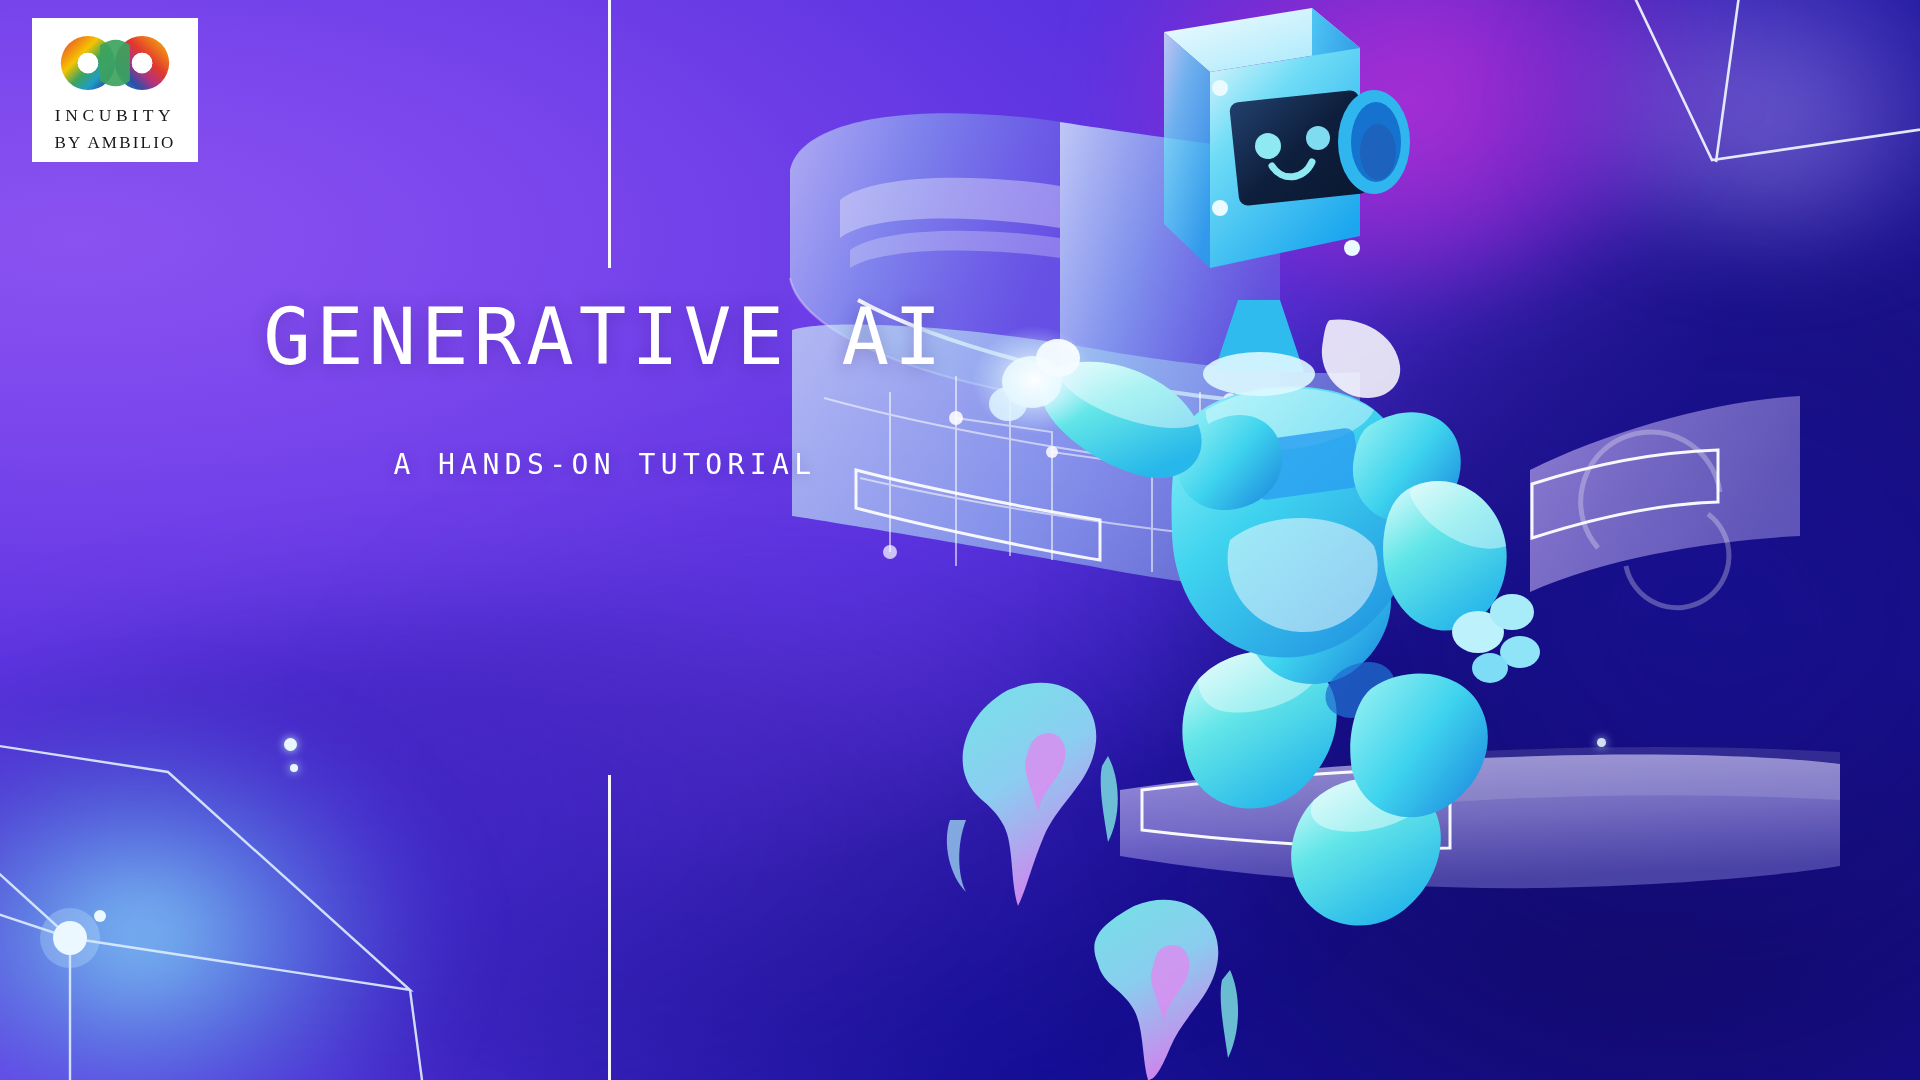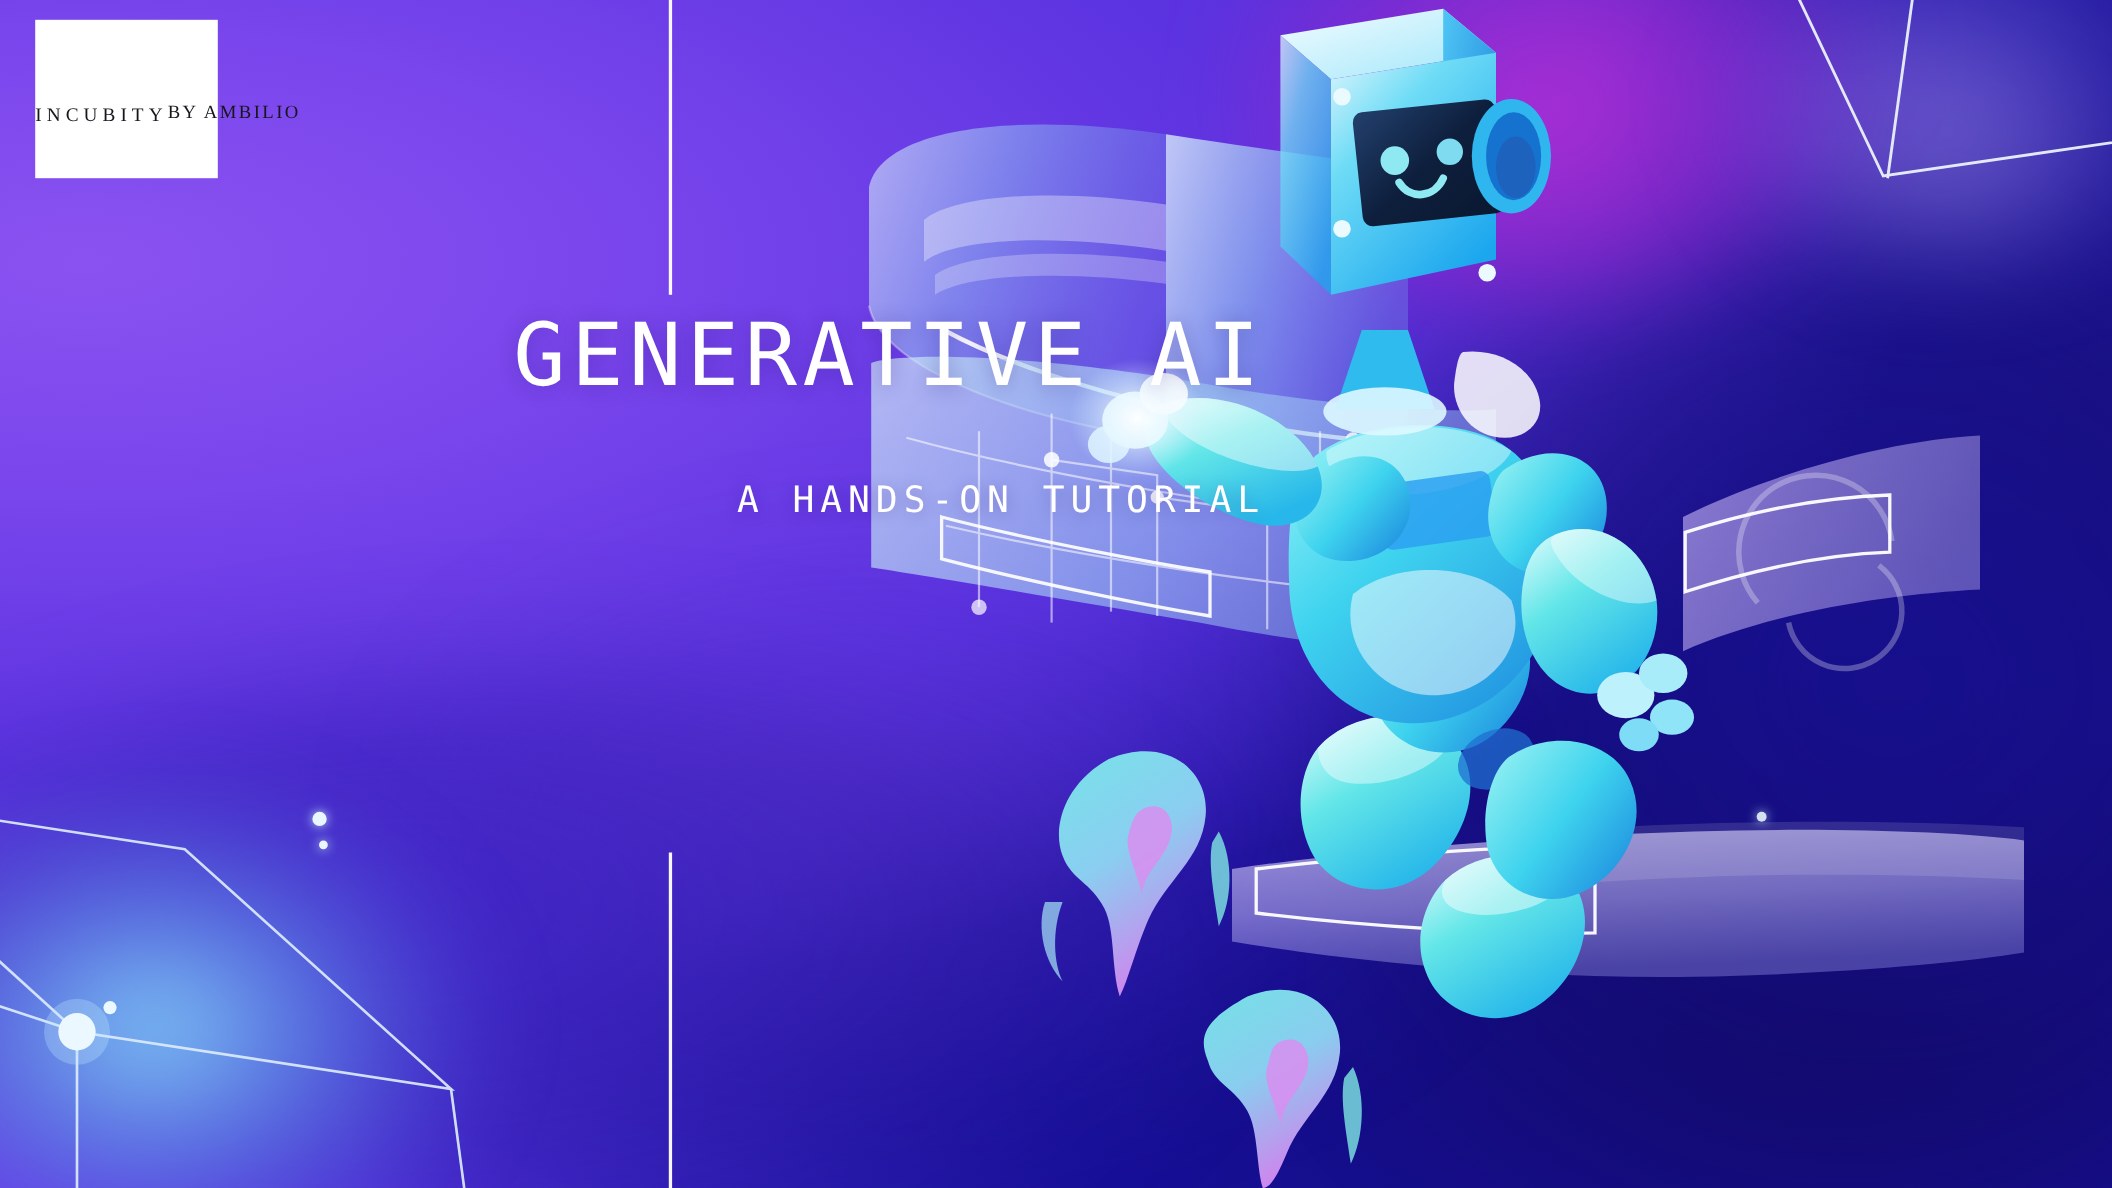--- a/index.html
+++ b/index.html
@@ -39,41 +39,41 @@
   .wire{position:absolute;pointer-events:none;overflow:visible;}
   .wire-tr{left:1480px;top:-150px;width:520px;height:420px;}
   .wire-bl{left:-230px;top:620px;width:700px;height:520px;}
 
   
   .dot{position:absolute;border-radius:50%;background:#eaf6ff;
         box-shadow:0 0 10px rgba(200,240,255,.95);}
 
   
   .logo-card{position:absolute;left:32px;top:18px;width:166px;height:144px;
-    background:#ffffff;display:flex;flex-direction:row;align-items:center;
+    background:#ffffff;display:flex;flex-direction:column;align-items:center;
     justify-content:flex-start;padding-top:16px;}
   .logo-mark{width:112px;height:58px;display:block;}
   .logo-name{font-family:"Liberation Serif", serif;font-size:17.5px;letter-spacing:4.6px;
     color:#16161c;margin-top:13px;font-weight:400;white-space:nowrap;}
   .logo-sub{font-family:"Liberation Serif", serif;font-size:17px;letter-spacing:2.2px;
     color:#16161c;margin-top:7px;white-space:nowrap;}
 
   
   .divider{position:absolute;left:608px;width:3px;background:#ffffff;opacity:.96;}
   .divider-top{top:-2px;height:270px;}
   .divider-bottom{top:775px;height:310px;}
 
   
-  .headline{position:absolute;left:60px;top:276px;width:1090px;text-align:right;}
+  .headline{position:absolute;left:60px;top:290px;width:1090px;text-align:center;}
   .headline h1{font-family:"DejaVu Sans Mono", monospace;color:#ffffff;
     font-size:79px;line-height:1.21;font-weight:400;letter-spacing:5px;
     text-shadow:0 2px 18px rgba(40,20,120,.30);}
   .headline .line2{display:block;}
   .subtitle{font-family:"DejaVu Sans Mono", monospace;color:#ffffff;
-    font-size:33px;letter-spacing:5.4px;font-weight:400;margin-top:62px;
+    font-size:28px;letter-spacing:5.4px;font-weight:400;margin-top:62px;
     text-shadow:0 2px 14px rgba(40,20,120,.28);}
 
   
   .art{position:absolute;left:760px;top:0;width:1160px;height:1080px;}
 </style>
 </head>
 <body>
 
 <div class="stage">
 

